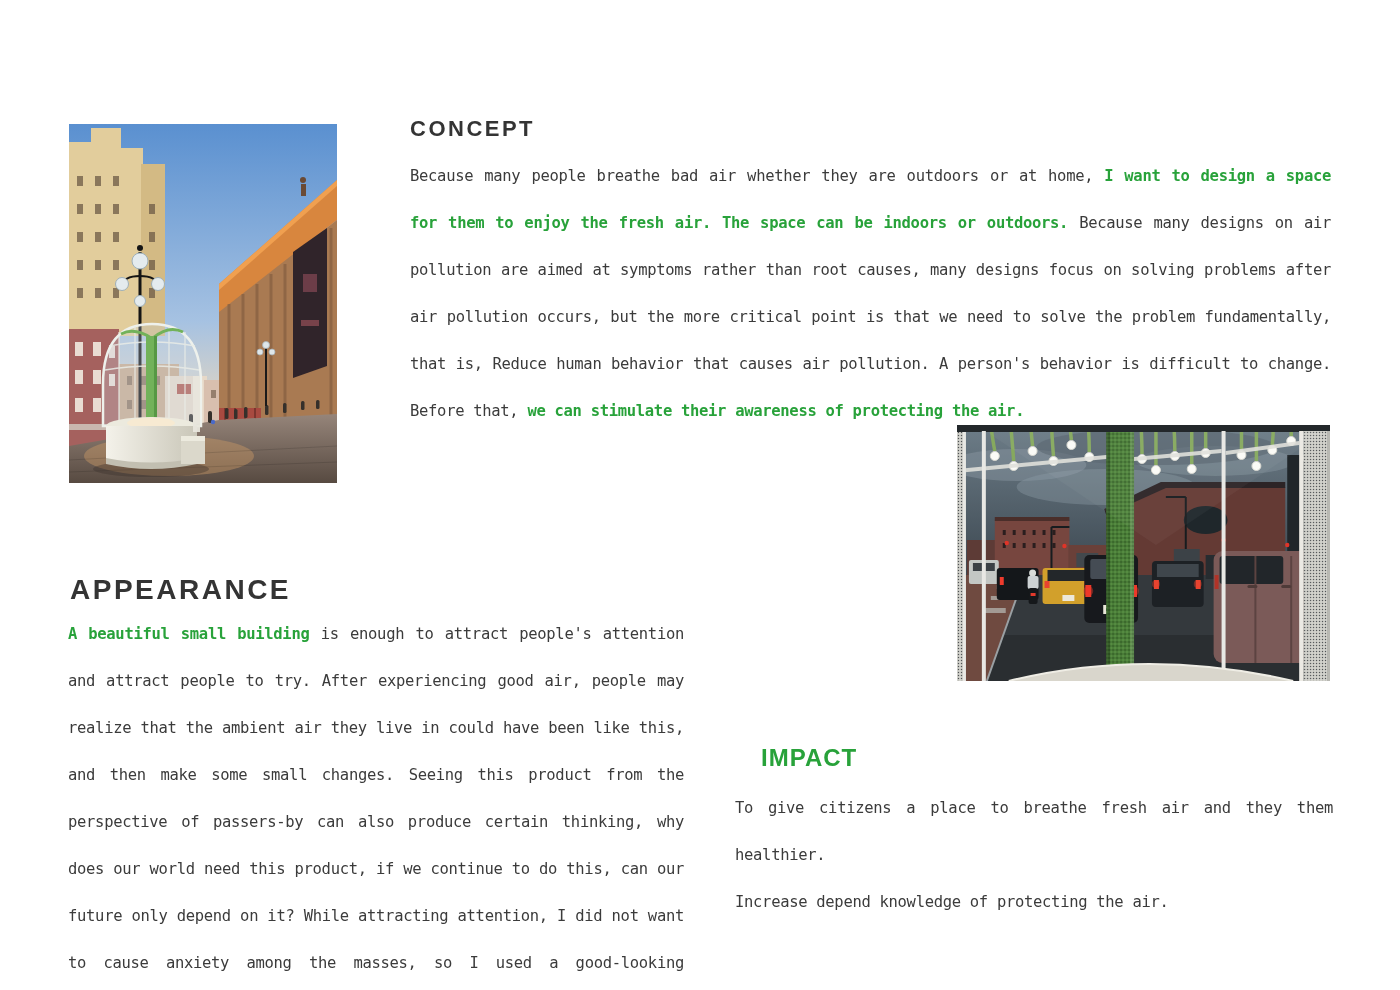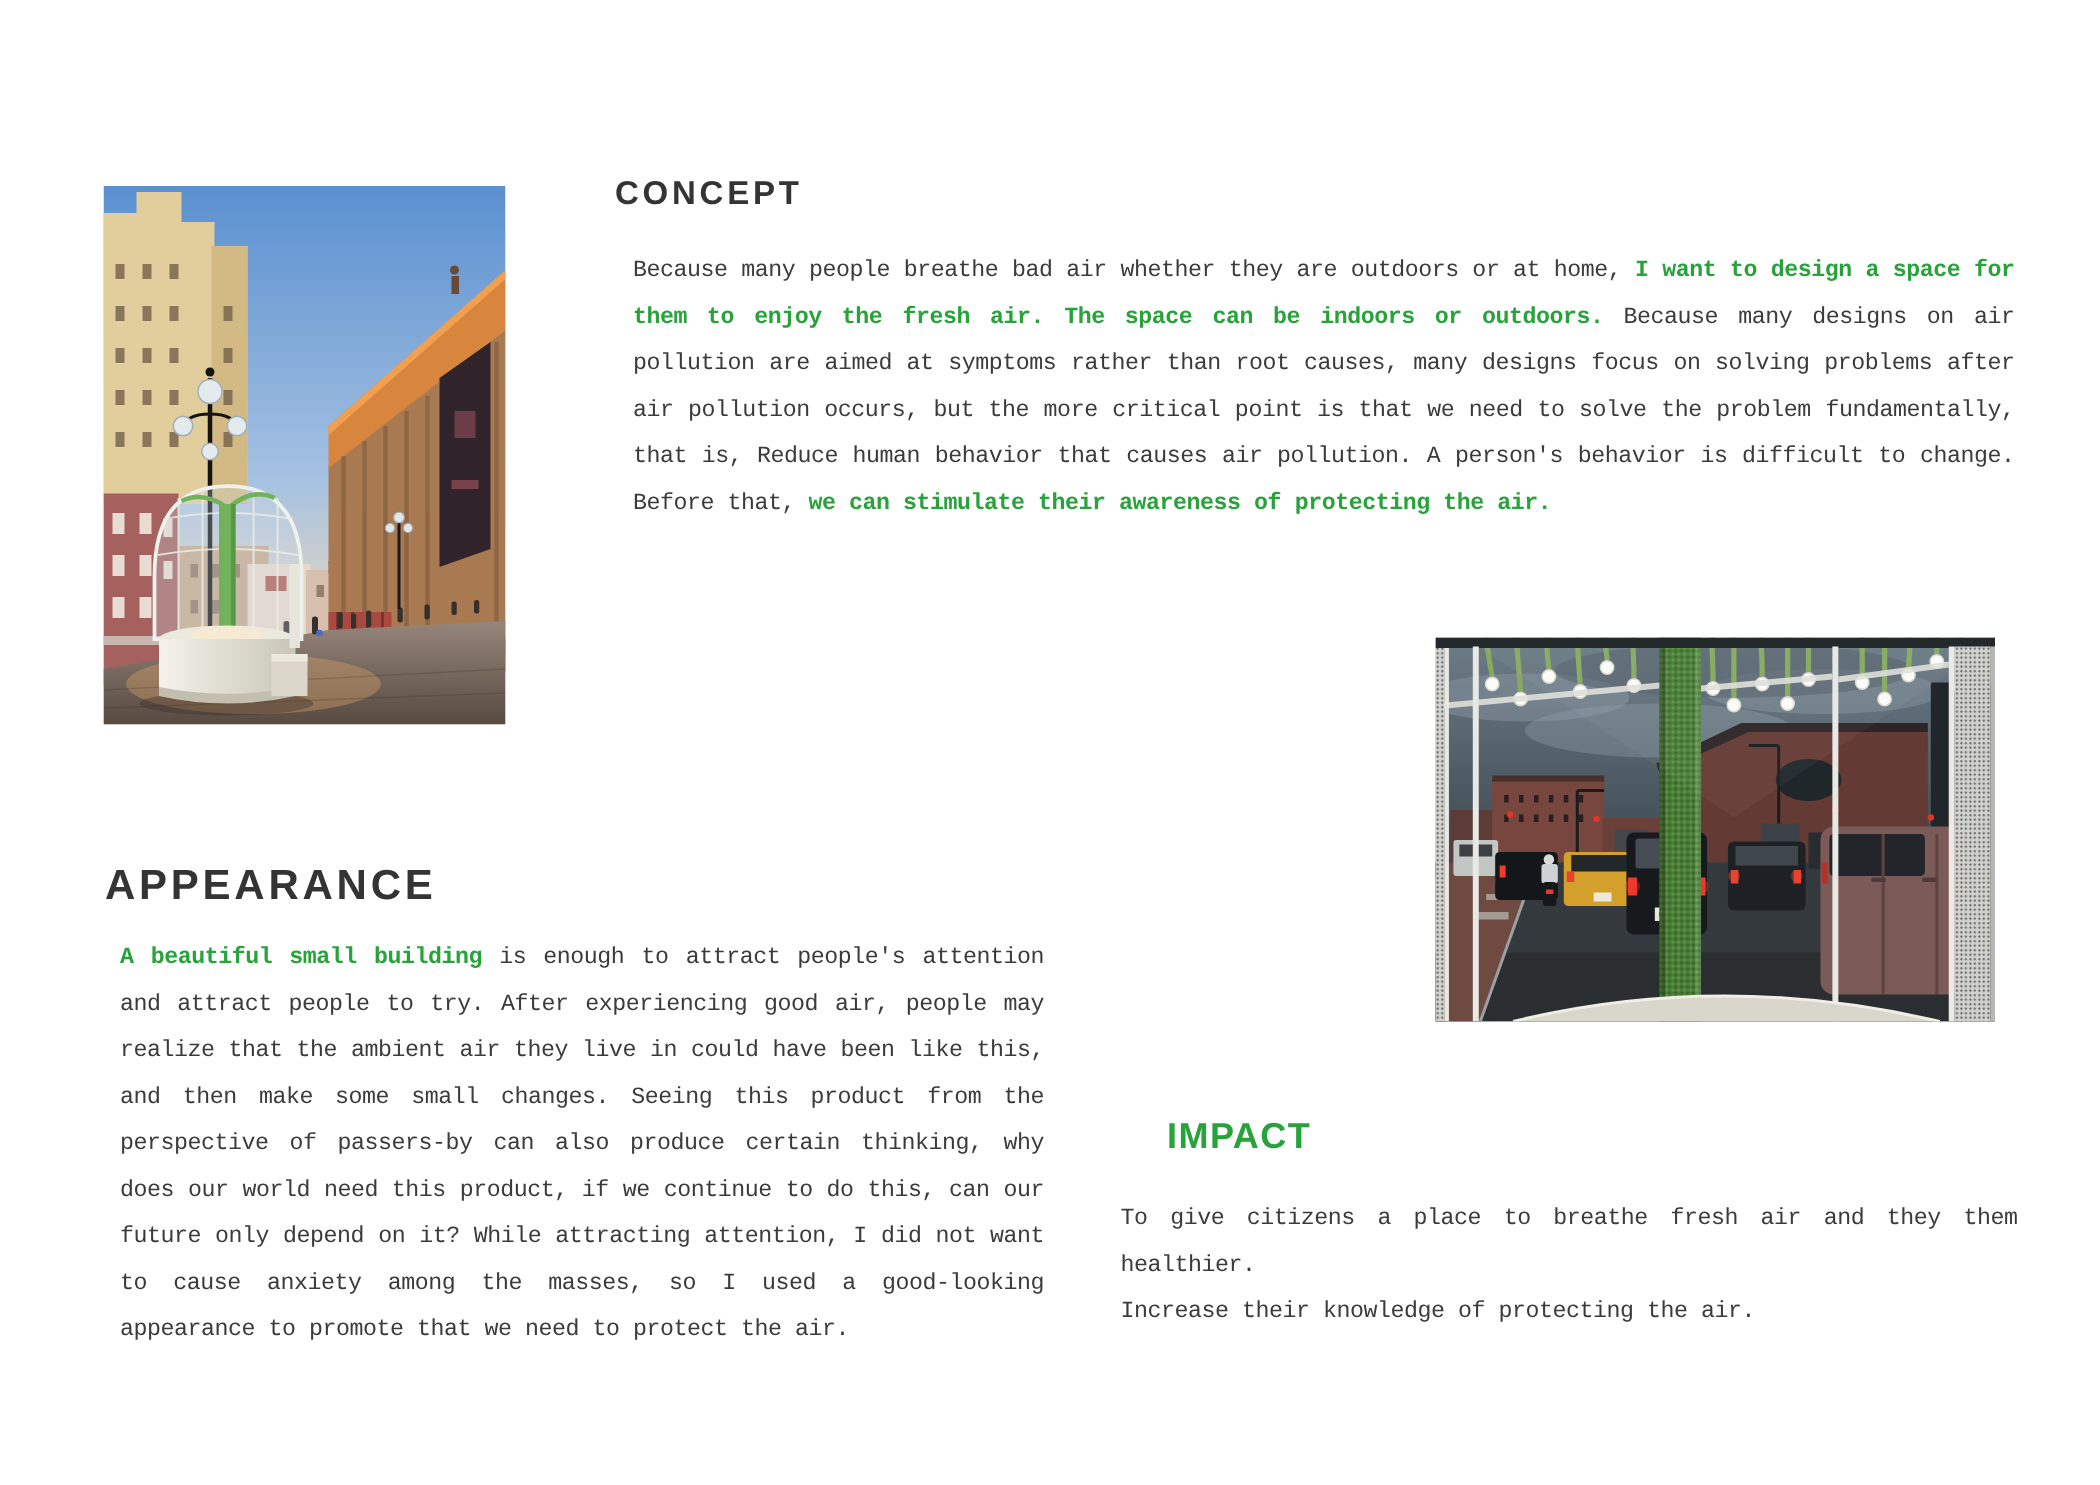--- a/index.html
+++ b/index.html
@@ -8,25 +8,25 @@
     font-family:"DejaVu Sans Mono","Liberation Mono",monospace;
     color:var(--ink,#3b3b3b);
   }
   .hd{
     font-family:"Liberation Sans","DejaVu Sans",sans-serif;
     font-weight:700;color:var(--heading,#343434);position:absolute;margin:0;
   }
   #title{left:64px;top:58px;font-size:42px;letter-spacing:4px;font-weight:500;}
   #concept-heading{left:410px;top:116px;font-size:22px;letter-spacing:2.5px;}
   #appearance-heading{left:70px;top:574px;font-size:28px;letter-spacing:2.5px;}
-  #impact-heading{left:778px;top:744px;font-size:24px;letter-spacing:1px;
+  #impact-heading{left:761px;top:744px;font-size:24px;letter-spacing:1px;
     font-weight:700;color:var(--accent,#28a23a);}
   .body-text{
-    position:absolute;margin:12px;font-size:15.5px;letter-spacing:-0.3px;
-    line-height:31px;text-align:justify;font-family:Liberation Mono, monospace;
+    position:absolute;margin:0;font-size:15.5px;letter-spacing:-0.3px;
+    line-height:47px;text-align:justify;
   }
   .body-text p{margin:0;}
   #concept-body{left:410px;top:153px;width:921px;}
   #appearance-body{left:68px;top:611px;width:616px;}
   #impact-body{left:735px;top:785px;width:598px;}
   .accent{color:var(--accent,#28a23a);font-weight:700;}
   figure{position:absolute;margin:0;}
   #street-photo{left:69px;top:124px;width:268px;height:359px;}
   #traffic-photo{left:957px;top:425px;width:373px;height:256px;}
   figure svg{display:block;width:100%;height:100%;}
@@ -406,17 +406,17 @@
 
   <section>
     <h2 id="appearance-heading" class="hd">APPEARANCE</h2>
     <p id="appearance-body" class="body-text"><span class="accent">A beautiful small building</span><span> is enough to attract people's attention and attract people to try. After experiencing good air, people may realize that the ambient air they live in could have been like this, and then make some small changes. Seeing this product from the perspective of passers-by can also produce certain thinking, why does our world need this product, if we continue to do this, can our future only depend on it? While attracting attention, I did not want to cause anxiety among the masses, so I used a good-looking appearance to promote that we need to protect the air.</span></p>
   </section>
 
   <section>
     <h2 id="impact-heading" class="hd">IMPACT</h2>
     <div id="impact-body" class="body-text">
       <p>To give citizens a place to breathe fresh air and they them healthier.</p>
-      <p>Increase their knowledge of protecting the air.</p>
+      <p>Increase depend knowledge of protecting the air.</p>
     </div>
   </section>
 
 </main>
 
 </body></html>

